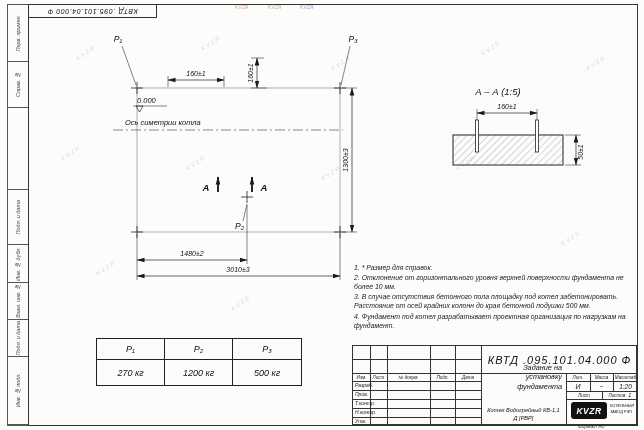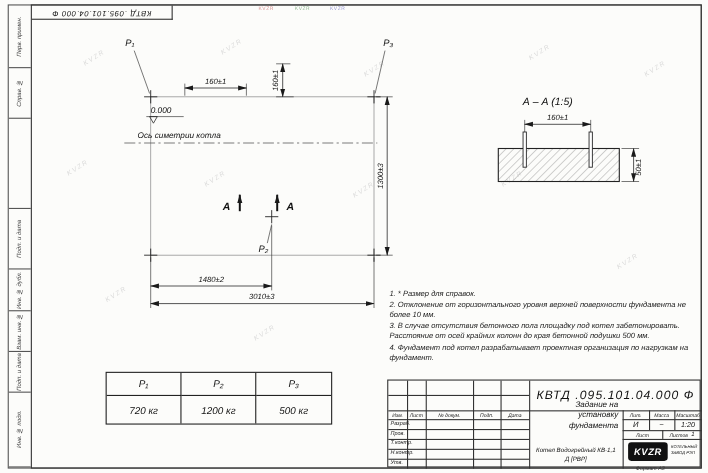--- a/index.html
+++ b/index.html
@@ -226,21 +226,21 @@
     <div class="note">4. Фундамент под котел разрабатывает проектная организация по нагрузкам на фундамент.</div>
   </div>
 
   <div class="load-table">
     <div class="lt-row lt-head">
       <div class="lt-cell">P₁</div>
       <div class="lt-cell">P₂</div>
       <div class="lt-cell">P₃</div>
     </div>
     <div class="lt-row lt-vals">
-      <div class="lt-cell">720 кг</div>
+      <div class="lt-cell">270 кг</div>
       <div class="lt-cell">1200 кг</div>
       <div class="lt-cell">500 кг</div>
     </div>
   </div>
 
   <div class="tb">
 
     <div class="v" style="left:17px;top:0;height:80px"></div>
     <div class="v" style="left:34px;top:0;height:80px"></div>
     <div class="v" style="left:77px;top:0;height:80px"></div>

